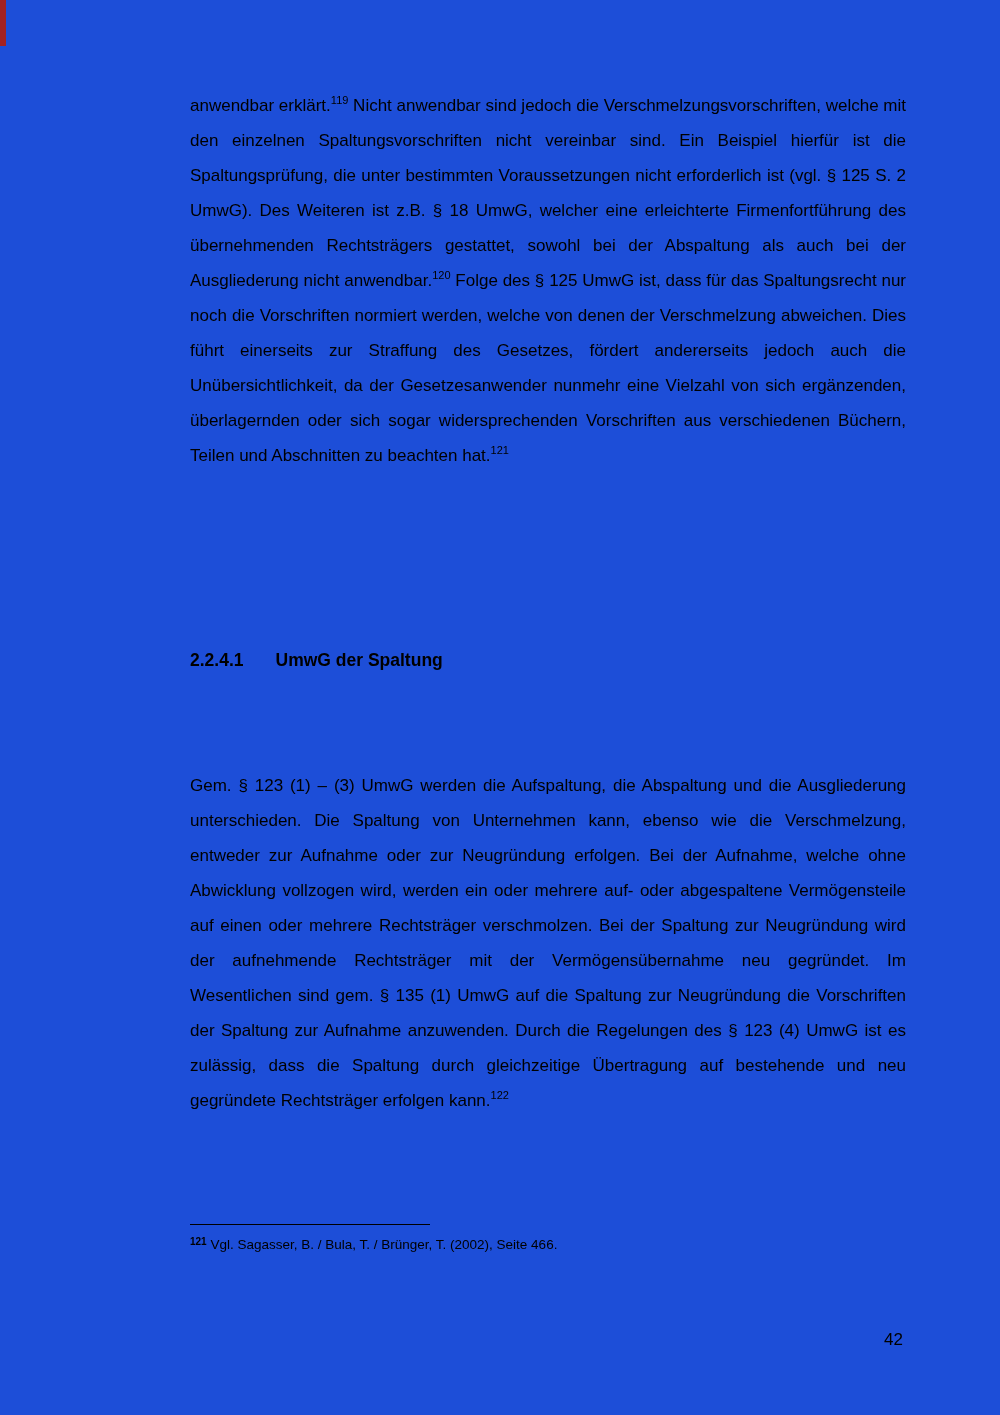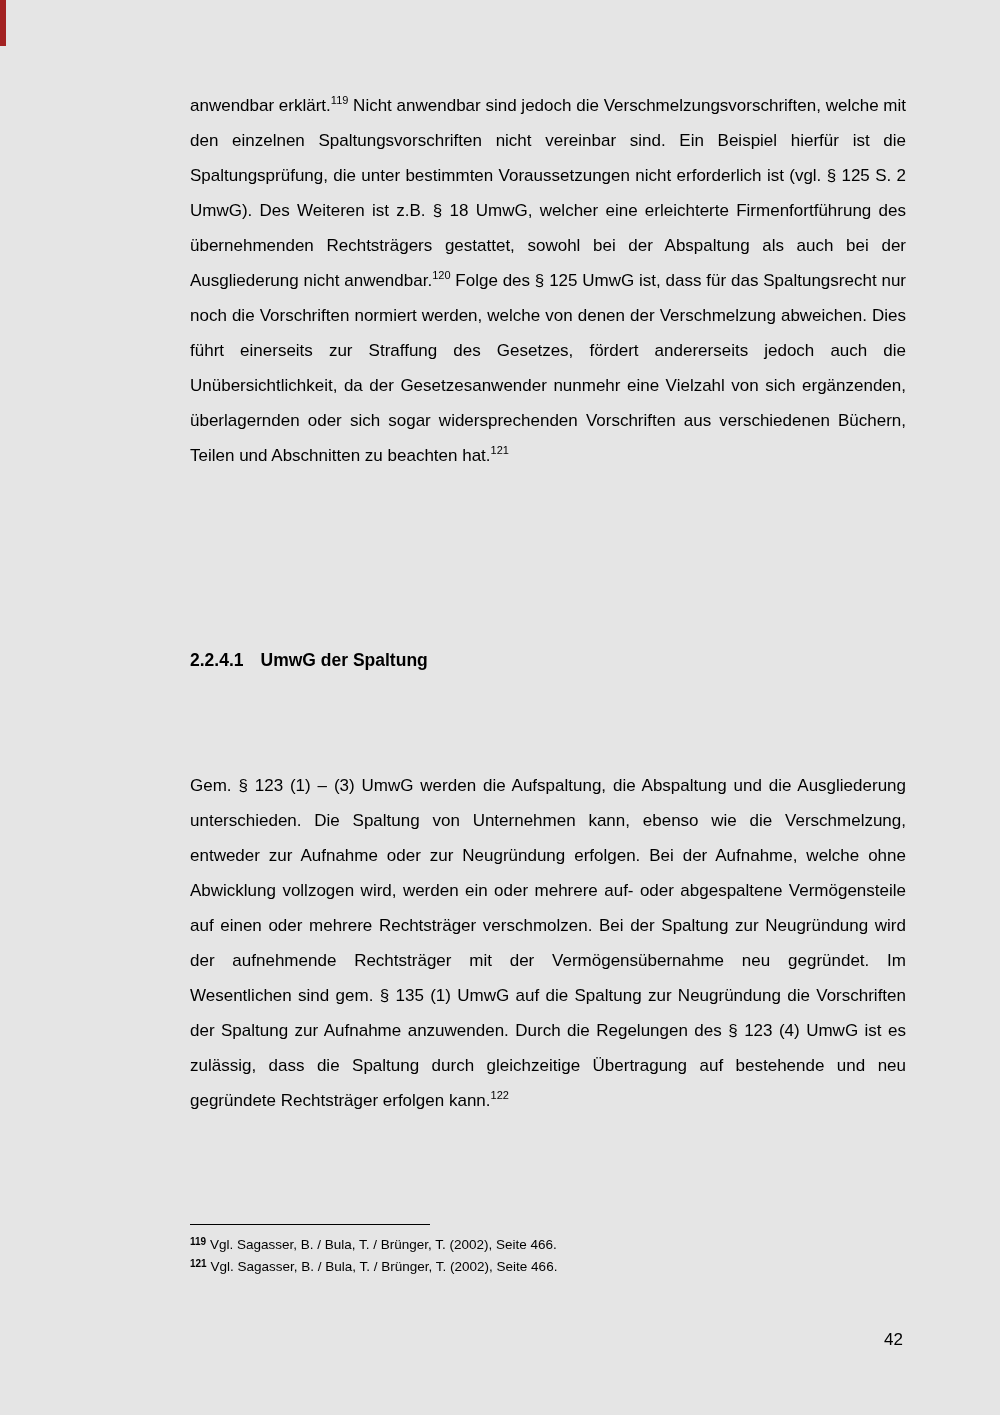--- a/index.html
+++ b/index.html
@@ -5,21 +5,21 @@
   html, body { margin: 0; padding: 0; }
   body {
     width: 1000px; height: 1415px;
     background: #ffffff;
     position: relative;
     font-family: "Liberation Sans", sans-serif;
     color: #000000;
   }
   .page {
     position: absolute; inset: 0;
-    background: #e5e5e5;
+    background: #1d4ed8;
     overflow: hidden;
   }
   .scan-artifact {
     position: absolute; left: 0; top: 0;
     width: 6px; height: 46px;
     background: #a32222;
   }
   .body-text {
     position: absolute;
     left: 190px;
@@ -38,21 +38,21 @@
   }
   .heading {
     position: absolute;
     left: 190px; top: 648px;
     margin: 0;
     font-size: 17.5px;
     font-weight: bold;
     display: flex;
     line-height: 24px;
   }
-  .heading .num { margin-right: 17px; }
+  .heading .num { margin-right: 32px; }
   .footnote-block {
     position: absolute;
     left: 190px; top: 1224px;
     width: 716px;
   }
   .fn-rule {
     width: 240px;
     border-top: 1px solid #000;
     margin-bottom: 9px;
   }
@@ -87,20 +87,19 @@
   <h3 class="heading">
     <span class="num">2.2.4.1</span>
     <span>UmwG der Spaltung</span>
   </h3>
 
   <p class="body-text" id="para2">Gem. § 123 (1) – (3) UmwG werden die Aufspaltung, die Abspaltung und die Ausgliederung unterschieden. Die Spaltung von Unternehmen kann, ebenso wie die Verschmelzung, entweder zur Aufnahme oder zur Neugründung erfolgen. Bei der Aufnahme, welche ohne Abwicklung vollzogen wird, werden ein oder mehrere auf- oder abgespaltene Vermögensteile auf einen oder mehrere Rechtsträger verschmolzen. Bei der Spaltung zur Neugründung wird der aufnehmende Rechtsträger mit der Vermögensübernahme neu gegründet. Im Wesentlichen sind gem. § 135 (1) UmwG auf die Spaltung zur Neugründung die Vorschriften der Spaltung zur Aufnahme anzuwenden. Durch die Regelungen des § 123 (4) UmwG ist es zulässig, dass die Spaltung durch gleichzeitige Übertragung auf bestehende und neu gegründete Rechtsträger erfolgen kann.<sup class="ref">122</sup></p>
 
   <div class="footnote-block">
     <div class="fn-rule"></div>
     <div id="footnotes">
-        <div class="footnote"><sup>119</sup> Vgl. Sagasser, B. / Bula, T. / Brünger, T. (2002), Seite 466.</div>
         <div class="footnote"><sup>121</sup> Vgl. Sagasser, B. / Bula, T. / Brünger, T. (2002), Seite 466.</div>
       </div>
   </div>
 
   <div class="page-number">42</div>
 
 </div>
 
 </body></html>

